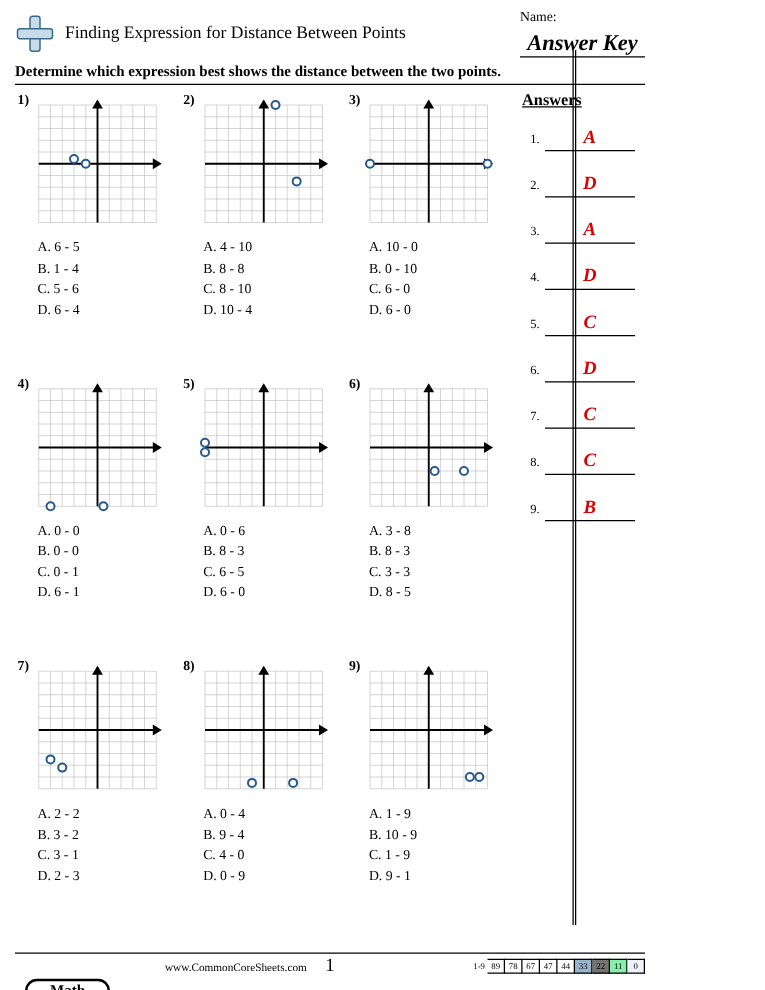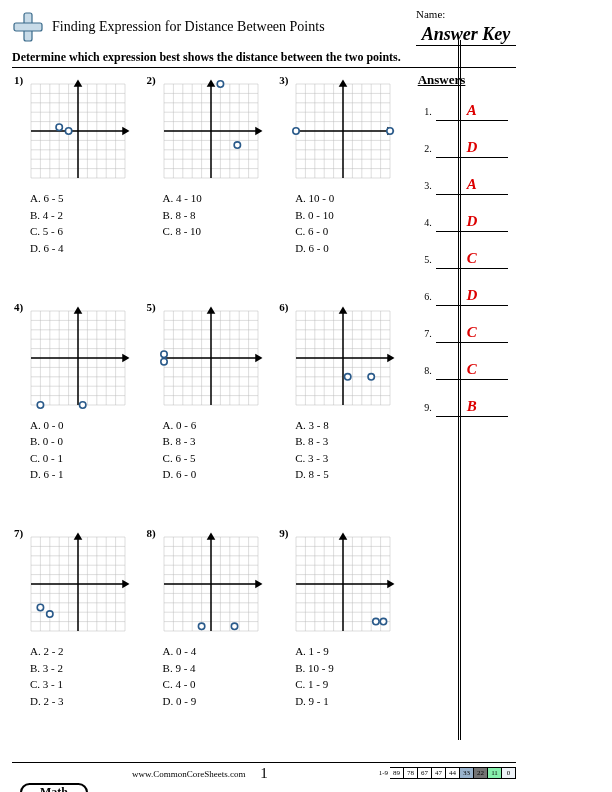--- a/index.html
+++ b/index.html
@@ -91,21 +91,21 @@
                 <line x1="8" y1="55" x2="105" y2="55"></line>
                 <polygon points="105,55 100,52 100,58"></polygon>
                 <line x1="55" y1="102" x2="55" y2="5"></line>
                 <polygon points="55,5 52,10 58,10"></polygon>
               </g>
               <circle cx="36.2" cy="51.24" r="3.2" fill="#fff" stroke="#2a5a8a" stroke-width="1.6"></circle>
               <circle cx="45.6" cy="55" r="3.2" fill="#fff" stroke="#2a5a8a" stroke-width="1.6"></circle>
             </svg></div>
           <div class="choices">
             <div>A. 6 - 5</div>
-            <div>B. 4 - 2</div>
+            <div>B. 1 - 4</div>
             <div>C. 5 - 6</div>
             <div>D. 6 - 4</div>
           </div>
         </div>
         <div class="prob">
           <div class="pnum">2)</div>
           <div class="graph"><svg width="110" height="110">
               <g stroke="#bbb" stroke-width="0.5">
                 <line x1="8" y1="8" x2="8" y2="102"></line>
                 <line x1="8" y1="8" x2="102" y2="8"></line>
@@ -136,20 +136,21 @@
                 <line x1="55" y1="102" x2="55" y2="5"></line>
                 <polygon points="55,5 52,10 58,10"></polygon>
               </g>
               <circle cx="64.4" cy="8" r="3.2" fill="#fff" stroke="#2a5a8a" stroke-width="1.6"></circle>
               <circle cx="81.32" cy="69.1" r="3.2" fill="#fff" stroke="#2a5a8a" stroke-width="1.6"></circle>
             </svg></div>
           <div class="choices">
             <div>A. 4 - 10</div>
             <div>B. 8 - 8</div>
             <div>C. 8 - 10</div>
+            <div>D. 10 - 4</div>
           </div>
         </div>
         <div class="prob">
           <div class="pnum">3)</div>
           <div class="graph"><svg width="110" height="110">
               <g stroke="#bbb" stroke-width="0.5">
                 <line x1="8" y1="8" x2="8" y2="102"></line>
                 <line x1="8" y1="8" x2="102" y2="8"></line>
                 <line x1="17.4" y1="8" x2="17.4" y2="102"></line>
                 <line x1="8" y1="17.4" x2="102" y2="17.4"></line>

